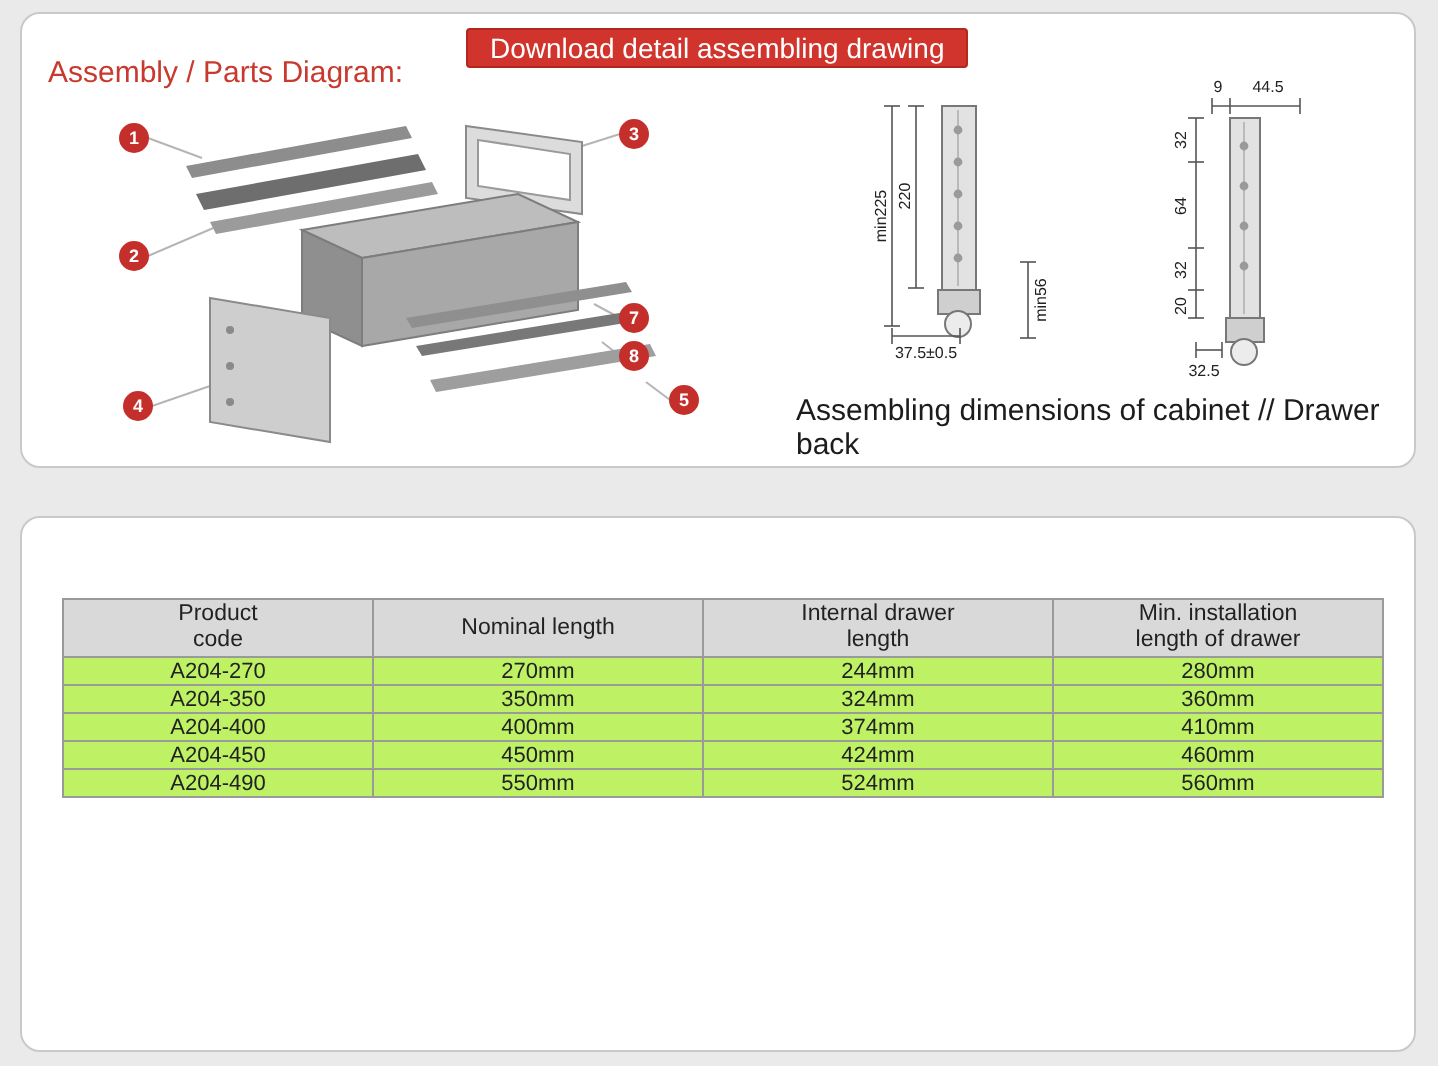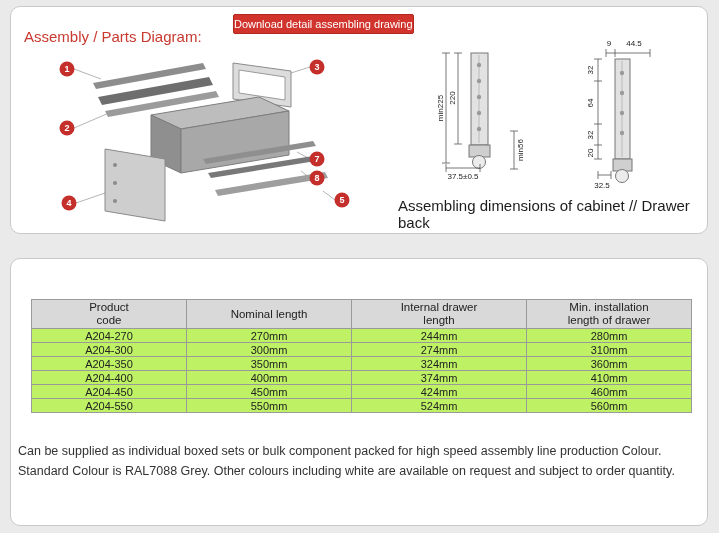--- a/index.html
+++ b/index.html
@@ -25,26 +25,26 @@
     font-size: 15px;
     font-weight: 400;
     color: #c8392e;
   }
 
   .download-btn {
     position: absolute;
     left: 222px;
     top: 7px;
     height: 20px;
-    padding: 0 0;
+    padding: 0 11px;
     background: #d0342c;
     border: 1px solid #b2281f;
     border-radius: 2px;
     color: #ffffff;
-    font-size: 11px;
+    font-size: 14px;
     font-family: "Liberation Sans", sans-serif;
     cursor: pointer;
     text-align: right;
   }
 
   .exploded-svg { position: absolute; left: 28px; top: 38px; }
   .dims-svg     { position: absolute; left: 385px; top: 26px; }
 
   .dims-caption {
     position: absolute;
@@ -300,48 +300,41 @@
         </tr>
       </thead>
       <tbody>
         <tr>
           <td>A204-270</td>
           <td>270mm</td>
           <td>244mm</td>
           <td>280mm</td>
         </tr>
         <tr>
-          <td>A204-300</td>
-          <td>300mm</td>
-          <td>274mm</td>
-          <td>310mm</td>
-        </tr>
-        <tr>
           <td>A204-350</td>
           <td>350mm</td>
           <td>324mm</td>
           <td>360mm</td>
         </tr>
         <tr>
           <td>A204-400</td>
           <td>400mm</td>
           <td>374mm</td>
           <td>410mm</td>
         </tr>
         <tr>
           <td>A204-450</td>
           <td>450mm</td>
           <td>424mm</td>
           <td>460mm</td>
         </tr>
         <tr>
-          <td>A204-550</td>
+          <td>A204-490</td>
           <td>550mm</td>
           <td>524mm</td>
           <td>560mm</td>
         </tr>
       </tbody>
     </table>
 
-    <p class="supply-note">Can be supplied as individual boxed sets or bulk component packed for high speed assembly line production Colour. Standard Colour is RAL7088 Grey. Other colours including white are available on request and subject to order quantity.</p>
   </section>
 
 </div>
 
 </body></html>

